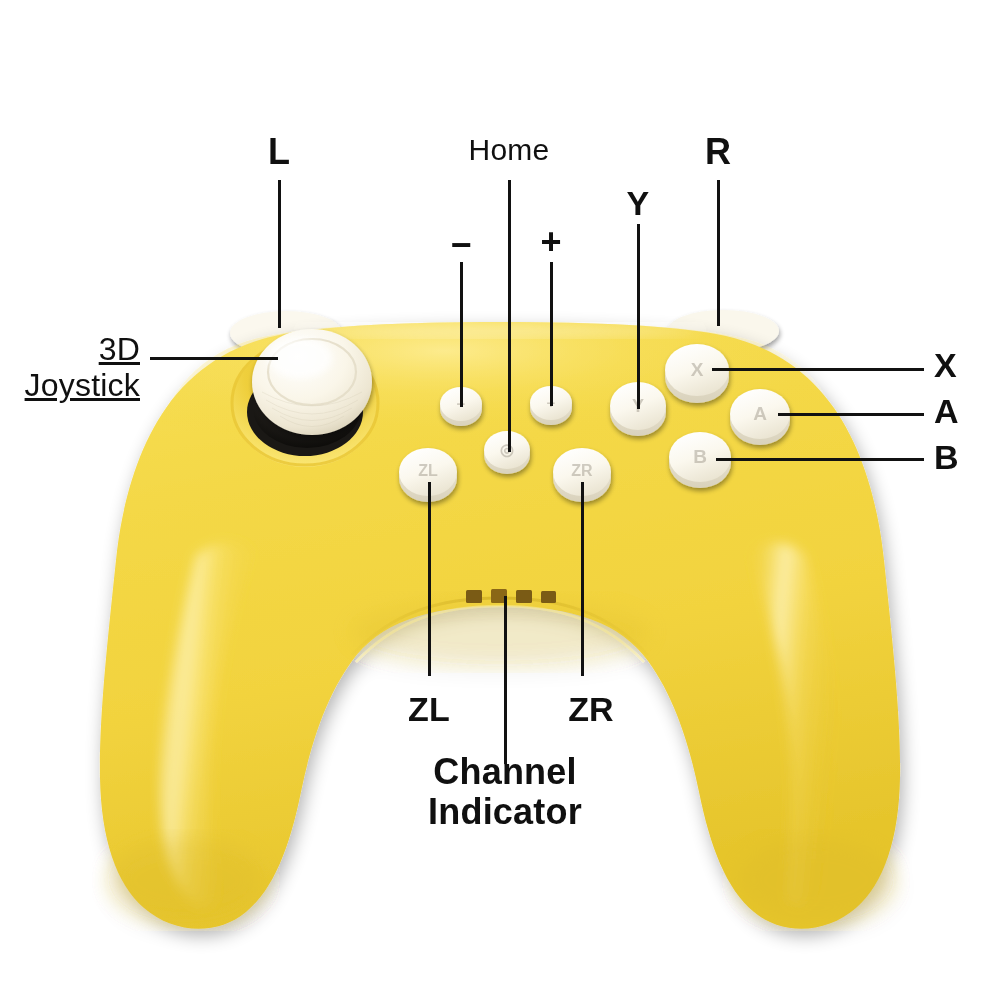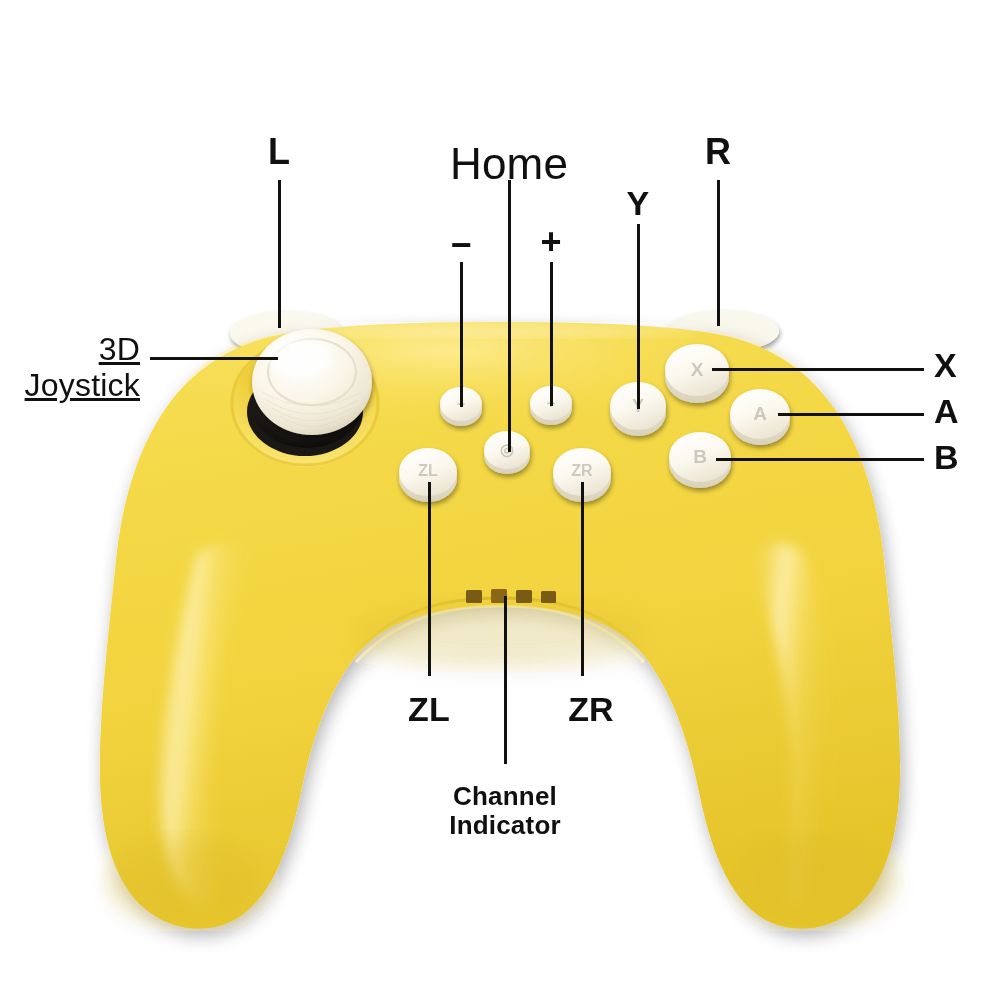--- a/index.html
+++ b/index.html
@@ -322,37 +322,37 @@
     <div class="lead v" style="left:504px; top:596px; height:168px;"></div>
   </div>
 
   <div>
 
     <div class="label reg rgt" style="left:140px; top:332px; font-size:32px;">3D
 Joystick</div>
 
     <div class="label bold ctr" style="left:279px; top:132px; font-size:36px;">L</div>
 
-    <div class="label reg ctr" style="left:509px; top:139px; font-size:44px;">Home</div>
+    <div class="label reg ctr" style="left:509px; top:133px; font-size:30px;">Home</div>
 
     <div class="label bold ctr" style="left:461px; top:225px; font-size:36px;">−</div>
 
     <div class="label bold ctr" style="left:551px; top:222px; font-size:36px;">+</div>
 
     <div class="label bold ctr" style="left:638px; top:184px; font-size:34px;">Y</div>
 
     <div class="label bold ctr" style="left:718px; top:132px; font-size:36px;">R</div>
 
     <div class="label bold lft" style="left:934px; top:346px; font-size:34px;">X</div>
 
     <div class="label bold lft" style="left:934px; top:392px; font-size:34px;">A</div>
 
     <div class="label bold lft" style="left:934px; top:438px; font-size:34px;">B</div>
 
     <div class="label bold ctr" style="left:429px; top:690px; font-size:34px;">ZL</div>
 
     <div class="label bold ctr" style="left:591px; top:690px; font-size:34px;">ZR</div>
 
-    <div class="label bold ctr" style="left:505px; top:782px; font-size:26px;">Channel
+    <div class="label bold ctr" style="left:505px; top:752px; font-size:36px;">Channel
 Indicator</div>
 
   </div>
 </div>
 
 </body></html>

